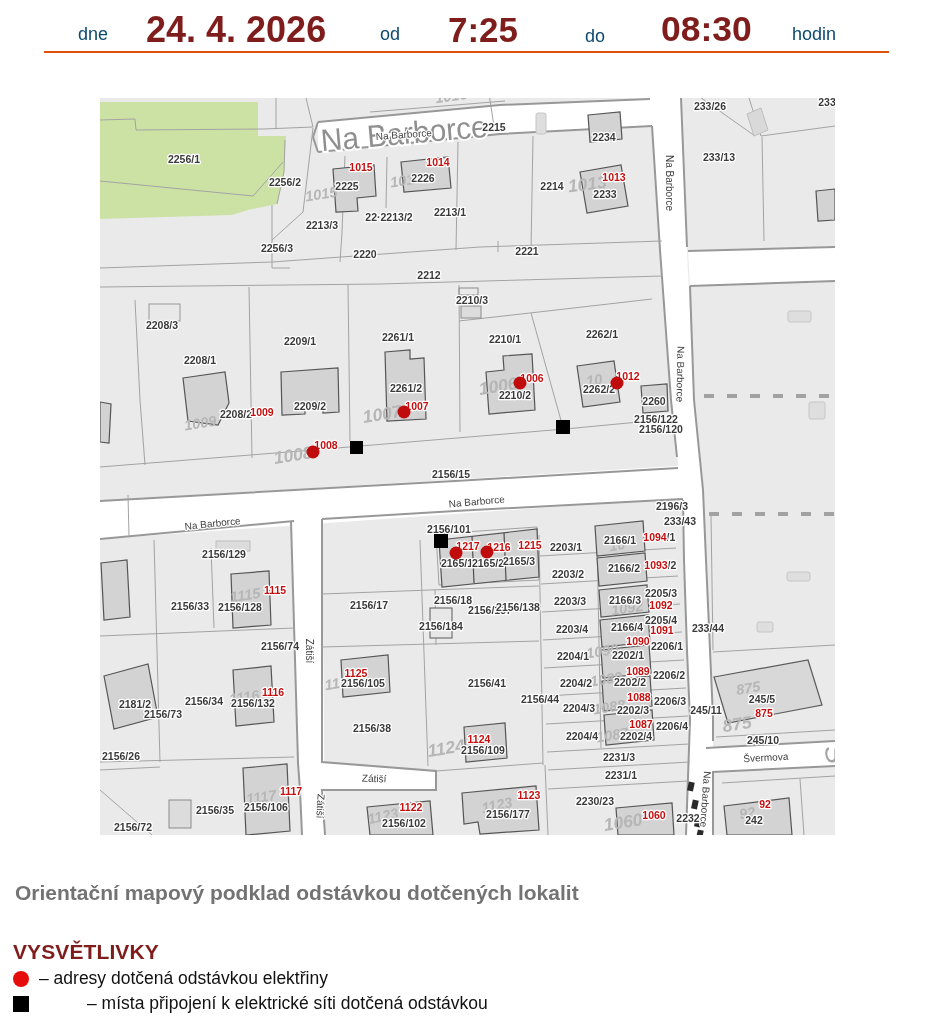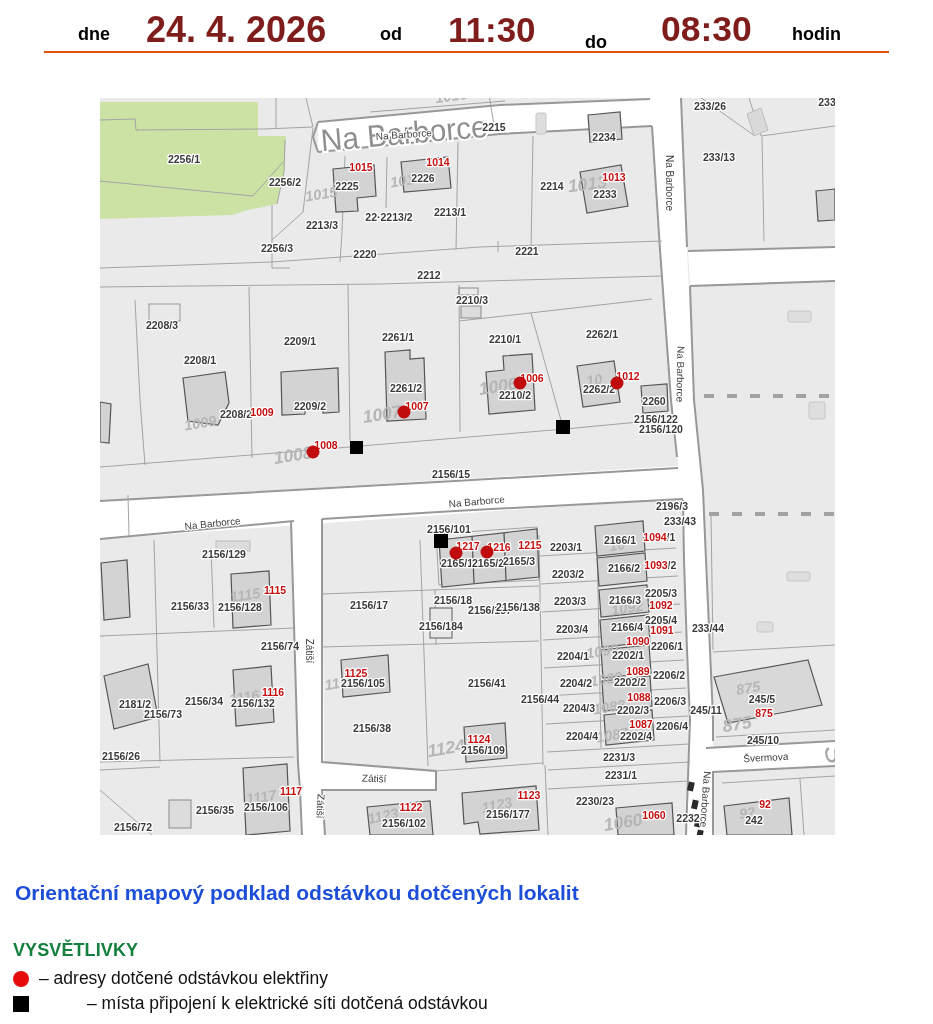--- a/index.html
+++ b/index.html
@@ -1,17 +1,17 @@
 <!DOCTYPE html>
 <html><head>
 <meta charset="utf-8">
 <style>
   html,body{margin:0;padding:0;background:#fff;width:933px;height:1024px;overflow:hidden;}
   body{font-family:"Liberation Sans", sans-serif;position:relative;}
-  .hdr{position:absolute;font-weight:bold;color:#000000;font-size:18px;line-height:1;}
+  .hdr{position:absolute;font-weight:normal;color:#0c4a6e;font-size:18px;line-height:1;}
   .big{position:absolute;font-weight:bold;color:#7f1d1d;font-size:36px;line-height:1;}
   .lbl{font:bold 10.5px "Liberation Sans",sans-serif;fill:#3a3a3a;paint-order:stroke;stroke:#fff;stroke-width:2.6px;stroke-linejoin:round;}
   .red{font:bold 10.5px "Liberation Sans",sans-serif;fill:#c50f0f;paint-order:stroke;stroke:#fff;stroke-width:2.6px;stroke-linejoin:round;}
   .gho{font:italic bold 14.5px "Liberation Sans",sans-serif;fill:#b6b6b6;}
   .gh2{font:italic bold 17.5px "Liberation Sans",sans-serif;fill:#b6b6b6;}
   .str{font:10px "Liberation Sans",sans-serif;fill:#3f3f3f;paint-order:stroke;stroke:#fff;stroke-width:2.4px;stroke-linejoin:round;}
   .pl{fill:none;stroke:#a3a3a3;stroke-width:1;}
   .re{fill:none;stroke:#989898;stroke-width:2;}
   .bld{fill:#d3d3d3;stroke:#555;stroke-width:1.2;}
   .lbld{fill:#dedede;stroke:#c6c6c6;stroke-width:1;}
@@ -19,23 +19,23 @@
 </style>
 </head>
 <body>
 
 <div class="hdr" style="left:78px;top:25px;">dne</div>
 
 <div class="big" style="left:146px;top:12px;">24. 4. 2026</div>
 
 <div class="hdr" style="left:380px;top:25px;">od</div>
 
-<div class="big" style="left:448px;top:12px;font-size:35px;">11:30</div>
-
-<div class="hdr" style="left:585px;top:33px;">do</div>
+<div class="big" style="left:448px;top:12px;font-size:35px;">7:25</div>
+
+<div class="hdr" style="left:585px;top:27px;">do</div>
 
 <div class="big" style="left:661px;top:12px;font-size:35.5px;">08:30</div>
 
 <div class="hdr" style="left:792px;top:25px;">hodin</div>
 
 <div style="position:absolute;left:44px;top:51px;width:845px;height:2px;background:#e0520b;"></div>
 
 <svg width="933" height="1024" viewBox="0 0 933 1024" style="position:absolute;left:0;top:0;">
 <defs>
       <clipPath id="mc">
@@ -445,23 +445,23 @@
 
 <g fill="#000">
 <rect x="556" y="420" width="14" height="14"></rect>
 <rect x="350" y="441" width="13" height="13"></rect>
 <rect x="434" y="534" width="14" height="14"></rect>
 </g>
 
 </g>
 </svg>
 
-<div style="position:absolute;left:15px;top:881px;font-weight:bold;font-size:21px;color:#1d4ed8;">Orientační mapový podklad odstávkou dotčených lokalit</div>
-
-<div style="position:absolute;left:13px;top:940px;font-weight:bold;font-size:18px;letter-spacing:0.1px;color:#15803d;">VYSVĚTLIVKY</div>
+<div style="position:absolute;left:15px;top:881px;font-weight:bold;font-size:21px;color:#737373;">Orientační mapový podklad odstávkou dotčených lokalit</div>
+
+<div style="position:absolute;left:13px;top:940px;font-weight:bold;font-size:21px;letter-spacing:0.1px;color:#7f1d1d;">VYSVĚTLIVKY</div>
 
 <div style="position:absolute;left:13px;top:971px;width:16px;height:16px;background:#e60c0c;border-radius:50%;"></div>
 
-<div style="position:absolute;left:39px;top:968px;font-size:17.5px;color:#111;">– adresy dotčené odstávkou elektřiny</div>
+<div style="position:absolute;left:39px;top:968px;font-size:17.5px;color:#111;">– adresy dotčená odstávkou elektřiny</div>
 
 <div style="position:absolute;left:13px;top:996px;width:16px;height:16px;background:#000;"></div>
 
 <div style="position:absolute;left:39px;top:993px;font-size:17.5px;color:#111;margin-left:48px;">– místa připojení k elektrické síti dotčená odstávkou</div>
 
 </body></html>

